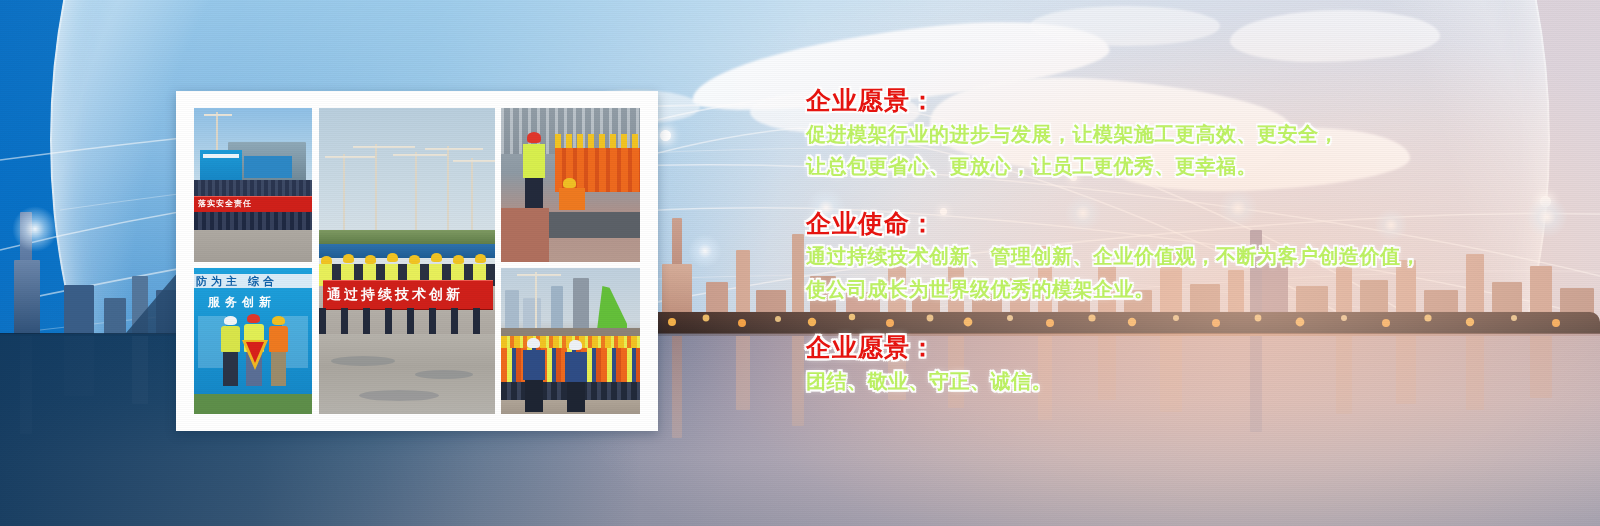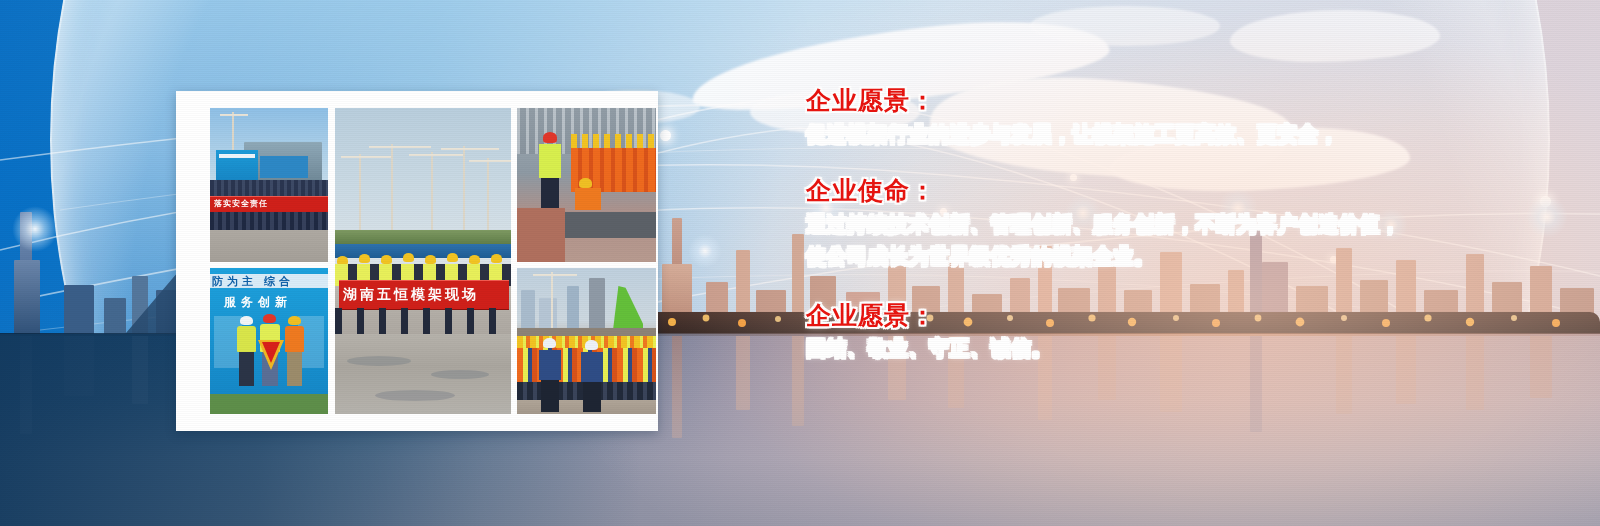--- a/index.html
+++ b/index.html
@@ -106,21 +106,21 @@
 
   
   .collage{
     position:absolute;left:176px;top:91px;width:482px;height:340px;
     background:#fff;
     box-shadow:0 3px 10px rgba(10,40,70,.28);
     padding:17px 18px;
     box-sizing:border-box;
   }
   .collage-inner{position:relative;width:100%;height:100%;}
-  .ph{position:absolute;overflow:hidden;background:#9ab;margin-left:16px;}
+  .ph{position:absolute;overflow:hidden;background:#9ab;}
 
   .ph-tl{left:0;top:0;width:118px;height:154px;}
   .ph-bl{left:0;top:160px;width:118px;height:146px;}
   .ph-mid{left:125px;top:0;width:176px;height:306px;}
   .ph-tr{left:307px;top:0;width:139px;height:154px;}
   .ph-br{left:307px;top:160px;width:139px;height:146px;}
 
   
   .pimg{position:absolute;inset:0;}
   .sky-p{position:absolute;left:0;right:0;top:0;height:58%;
@@ -148,21 +148,21 @@
   .blk{margin-bottom:0;}
   .hd{
     font-size:25px;font-weight:bold;color:#e8140f;
     line-height:1.35;letter-spacing:1px;
     text-shadow:
       -2px -2px 0 #fff, 2px -2px 0 #fff, -2px 2px 0 #fff, 2px 2px 0 #fff,
       0 -2px 0 #fff, 0 2px 0 #fff, -2px 0 0 #fff, 2px 0 0 #fff,
       0 0 7px rgba(255,255,255,.95);
   }
   .ln{
-    font-size:20px;font-weight:bold;color:#ffffff;
+    font-size:20px;font-weight:bold;color:#bef264;
     line-height:1.62;letter-spacing:.5px;white-space:nowrap;
     text-shadow:
       -1.6px -1.6px 0 #fff, 1.6px -1.6px 0 #fff, -1.6px 1.6px 0 #fff, 1.6px 1.6px 0 #fff,
       0 -1.6px 0 #fff, 0 1.6px 0 #fff, -1.6px 0 0 #fff, 1.6px 0 0 #fff,
       0 0 6px rgba(255,255,255,.9);
   }
   .sp-a{height:24px;}
   .sp-b{height:26px;}
   .noise{
     position:absolute;inset:0;pointer-events:none;opacity:.05;
@@ -426,21 +426,21 @@
           <div style="position:absolute;left:24px;top:146px;width:11px;height:9px;border-radius:50% 50% 30% 30%;background:#f2c423;"></div>
           <div style="position:absolute;left:46px;top:147px;width:11px;height:9px;border-radius:50% 50% 30% 30%;background:#f2c423;"></div>
           <div style="position:absolute;left:68px;top:145px;width:11px;height:9px;border-radius:50% 50% 30% 30%;background:#f2c423;"></div>
           <div style="position:absolute;left:90px;top:147px;width:11px;height:9px;border-radius:50% 50% 30% 30%;background:#f2c423;"></div>
           <div style="position:absolute;left:112px;top:145px;width:11px;height:9px;border-radius:50% 50% 30% 30%;background:#f2c423;"></div>
           <div style="position:absolute;left:134px;top:147px;width:11px;height:9px;border-radius:50% 50% 30% 30%;background:#f2c423;"></div>
           <div style="position:absolute;left:156px;top:146px;width:11px;height:9px;border-radius:50% 50% 30% 30%;background:#f2c423;"></div>
           <div style="position:absolute;left:0;top:156px;width:176px;height:22px;background:repeating-linear-gradient(90deg,#e8f05a 0 13px,#2a3142 13px 22px);"></div>
 
           <div class="banner-red" style="left:4px;top:172px;width:170px;height:28px;"></div>
-          <div class="banner-txt" style="left:8px;top:178px;font-size:14px;letter-spacing:3px;">湖南五恒模架现场</div>
+          <div class="banner-txt" style="left:8px;top:178px;font-size:14px;letter-spacing:3px;">通过持续技术创新</div>
 
           <div style="position:absolute;left:0;top:200px;width:176px;height:28px;background:repeating-linear-gradient(90deg,#232a3c 0 7px,rgba(0,0,0,0) 7px 22px);"></div>
 
           <div style="position:absolute;left:0;right:0;top:226px;bottom:0;background:linear-gradient(180deg,#b6b2ab 0%,#aaa69f 40%,#b6b3ad 100%);"></div>
           <div style="position:absolute;left:12px;top:248px;width:64px;height:10px;border-radius:50%;background:rgba(130,135,140,.5);"></div>
           <div style="position:absolute;left:96px;top:262px;width:58px;height:9px;border-radius:50%;background:rgba(125,130,138,.45);"></div>
           <div style="position:absolute;left:40px;top:282px;width:80px;height:11px;border-radius:50%;background:rgba(120,126,134,.4);"></div>
         </div>
       </div>
 
@@ -493,27 +493,28 @@
       </div>
 
     </div>
   </div>
 
   <div class="textcol">
 
     <div class="blk">
       <div class="hd">企业愿景：</div>
       <div class="ln">促进模架行业的进步与发展，让模架施工更高效、更安全，</div>
+      <div class="ln">让总包更省心、更放心，让员工更优秀、更幸福。</div>
     </div>
 
     <div class="sp-a"></div>
 
     <div class="blk">
       <div class="hd">企业使命：</div>
-      <div class="ln">通过持续技术创新、管理创新、服务创新，不断为客户创造价值，</div>
+      <div class="ln">通过持续技术创新、管理创新、企业价值观，不断为客户创造价值，</div>
       <div class="ln">使公司成长为世界级优秀的模架企业。</div>
     </div>
 
     <div class="sp-b"></div>
 
     <div class="blk">
       <div class="hd">企业愿景：</div>
       <div class="ln">团结、敬业、守正、诚信。</div>
     </div>
 

